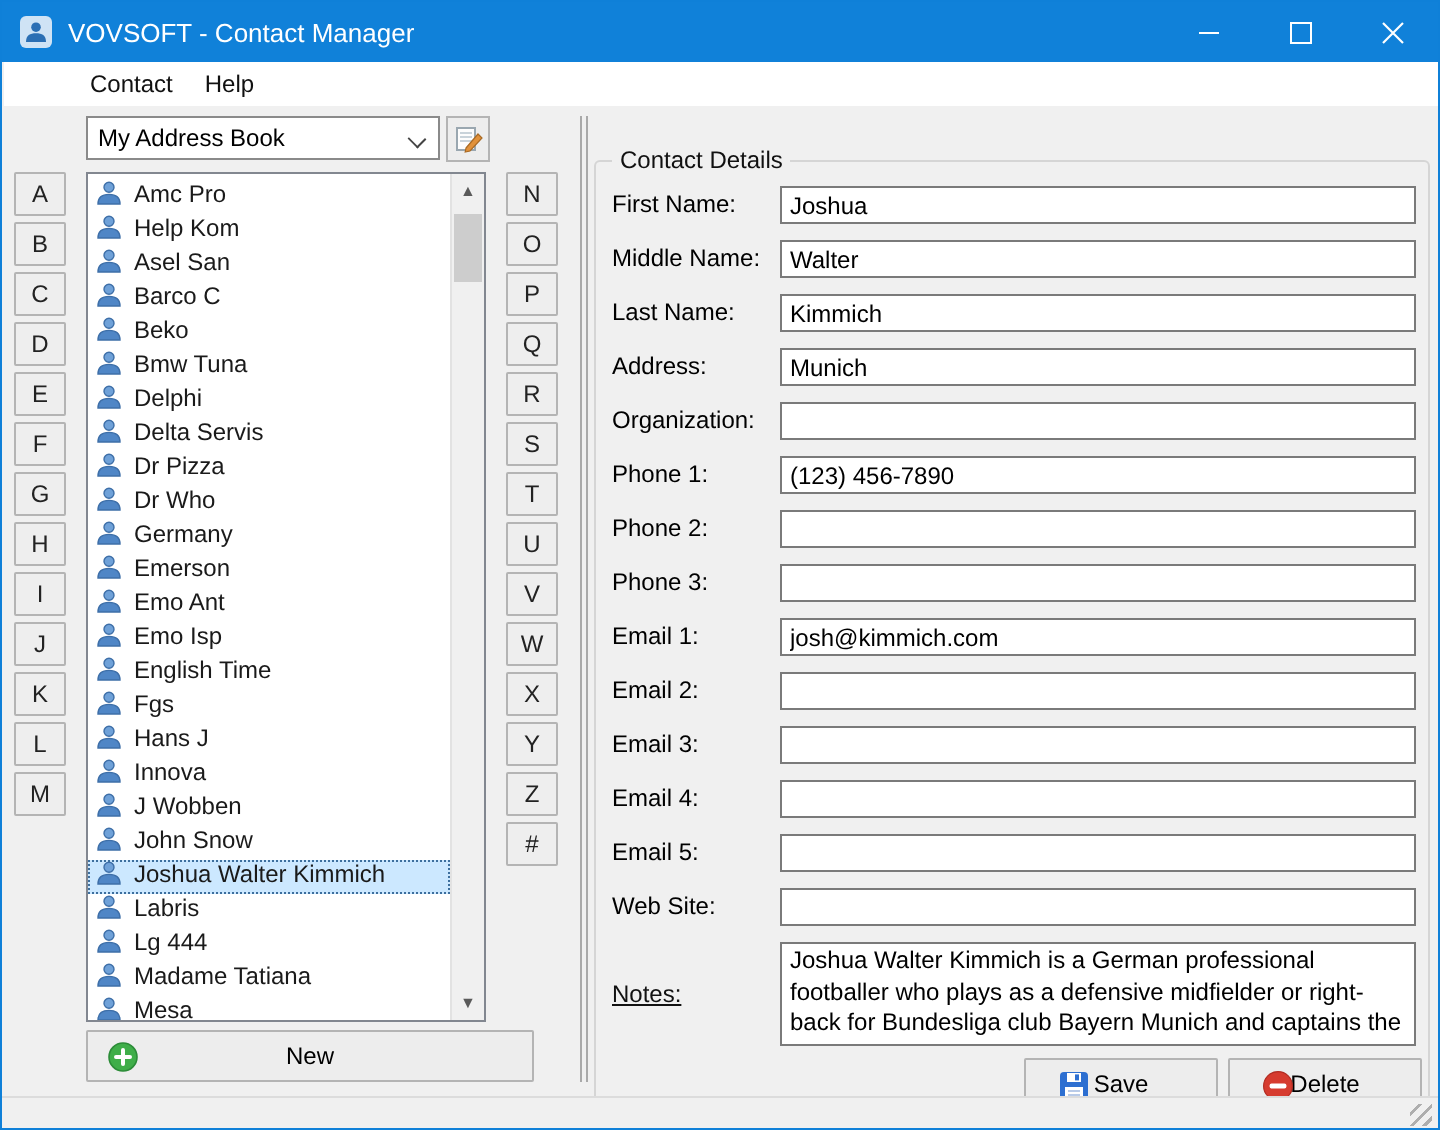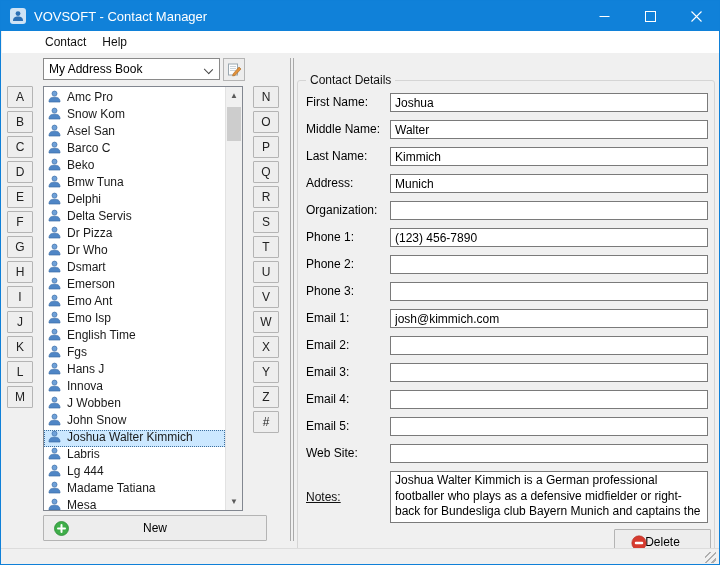--- a/index.html
+++ b/index.html
@@ -150,21 +150,21 @@
             <circle cx="6.5" cy="3.6" r="2.5" fill="#6fa1d8" stroke="#3e6fa8" stroke-width="0.7"></circle>
             <path d="M1 12 C1 8.2 3.2 7.2 6.5 7.2 C9.8 7.2 12 8.2 12 12 Z" fill="#4f86c6" stroke="#3e6fa8" stroke-width="0.7"></path>
           </svg>
           <span class="nm">Amc Pro</span>
         </div>
         <div class="contact-row">
           <svg width="13" height="13" viewBox="0 0 13 13">
             <circle cx="6.5" cy="3.6" r="2.5" fill="#6fa1d8" stroke="#3e6fa8" stroke-width="0.7"></circle>
             <path d="M1 12 C1 8.2 3.2 7.2 6.5 7.2 C9.8 7.2 12 8.2 12 12 Z" fill="#4f86c6" stroke="#3e6fa8" stroke-width="0.7"></path>
           </svg>
-          <span class="nm">Snow Kom</span>
+          <span class="nm">Help Kom</span>
         </div>
         <div class="contact-row">
           <svg width="13" height="13" viewBox="0 0 13 13">
             <circle cx="6.5" cy="3.6" r="2.5" fill="#6fa1d8" stroke="#3e6fa8" stroke-width="0.7"></circle>
             <path d="M1 12 C1 8.2 3.2 7.2 6.5 7.2 C9.8 7.2 12 8.2 12 12 Z" fill="#4f86c6" stroke="#3e6fa8" stroke-width="0.7"></path>
           </svg>
           <span class="nm">Asel San</span>
         </div>
         <div class="contact-row">
           <svg width="13" height="13" viewBox="0 0 13 13">
@@ -213,21 +213,21 @@
             <circle cx="6.5" cy="3.6" r="2.5" fill="#6fa1d8" stroke="#3e6fa8" stroke-width="0.7"></circle>
             <path d="M1 12 C1 8.2 3.2 7.2 6.5 7.2 C9.8 7.2 12 8.2 12 12 Z" fill="#4f86c6" stroke="#3e6fa8" stroke-width="0.7"></path>
           </svg>
           <span class="nm">Dr Who</span>
         </div>
         <div class="contact-row">
           <svg width="13" height="13" viewBox="0 0 13 13">
             <circle cx="6.5" cy="3.6" r="2.5" fill="#6fa1d8" stroke="#3e6fa8" stroke-width="0.7"></circle>
             <path d="M1 12 C1 8.2 3.2 7.2 6.5 7.2 C9.8 7.2 12 8.2 12 12 Z" fill="#4f86c6" stroke="#3e6fa8" stroke-width="0.7"></path>
           </svg>
-          <span class="nm">Dsmart</span>
+          <span class="nm">Germany</span>
         </div>
         <div class="contact-row">
           <svg width="13" height="13" viewBox="0 0 13 13">
             <circle cx="6.5" cy="3.6" r="2.5" fill="#6fa1d8" stroke="#3e6fa8" stroke-width="0.7"></circle>
             <path d="M1 12 C1 8.2 3.2 7.2 6.5 7.2 C9.8 7.2 12 8.2 12 12 Z" fill="#4f86c6" stroke="#3e6fa8" stroke-width="0.7"></path>
           </svg>
           <span class="nm">Emerson</span>
         </div>
         <div class="contact-row">
           <svg width="13" height="13" viewBox="0 0 13 13">
@@ -395,20 +395,31 @@
     </div>
     <div class="frow" style="top:363px">
       <span class="flabel">Web Site:</span>
       <input class="finput" value="" style="">
     </div>
     <div class="notes-row" style="top:390px; height:52px">
       <span class="notes-label">Notes:</span>
       <textarea class="notes-area" style="">Joshua Walter Kimmich is a German professional footballer who plays as a defensive midfielder or right-back for Bundesliga club Bayern Munich and captains the Germany national team.</textarea>
     </div>
 
+    <div class="action-btn save">
+      <svg class="ic" width="16" height="16" viewBox="0 0 16 16">
+        <rect x="1" y="1" width="14" height="14" rx="2" fill="#2d6fd1"></rect>
+        <rect x="4.5" y="1.5" width="7" height="4.5" fill="#fff"></rect>
+        <rect x="8.5" y="2.2" width="2" height="3" fill="#2d6fd1"></rect>
+        <rect x="3.5" y="8.5" width="9" height="6.5" fill="#fff"></rect>
+        <line x1="5" y1="10.5" x2="11" y2="10.5" stroke="#b9cbe8"></line>
+        <line x1="5" y1="12.5" x2="11" y2="12.5" stroke="#b9cbe8"></line>
+      </svg>
+      <span>Save</span>
+    </div>
     <div class="action-btn del">
       <svg class="ic" width="16" height="16" viewBox="0 0 16 16">
         <circle cx="8" cy="8" r="7.2" fill="#d63b2f" stroke="#b22d23" stroke-width="0.6"></circle>
         <rect x="3.8" y="6.7" width="8.4" height="2.6" rx="1" fill="#fff"></rect>
       </svg>
       <span>Delete</span>
     </div>
   </div>
 
   <div class="statusbar">

